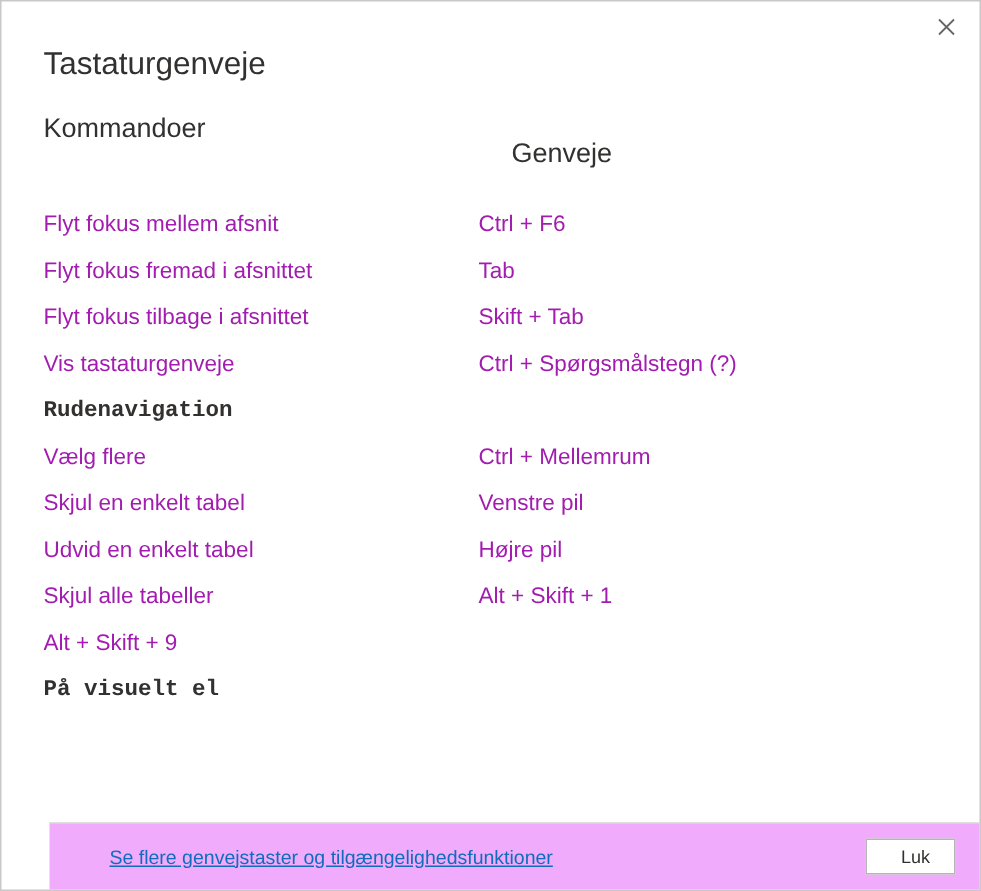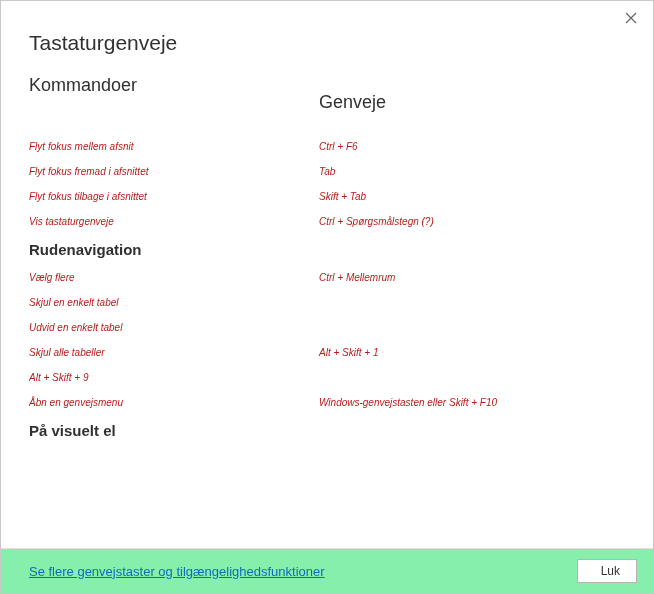--- a/index.html
+++ b/index.html
@@ -46,20 +46,21 @@
     }
     .dialog-title {
       font-size: 21px;
       font-weight: 400;
       color: #323130;
       margin-bottom: 20px;
     }
     .headers {
       display: flex;
       margin-bottom: 28px;
+      gap: 22px;
     }
     .col-left {
       width: 290px;
     }
     .col-right {
       flex: 1;
       margin-top: 17px;
     }
     .header-label {
       font-size: 18px;
@@ -82,42 +83,43 @@
       border-radius: 0;
     }
     .section-title {
       font-size: 15px;
       font-weight: 600;
       color: #323130;
       margin-bottom: 14px;
       margin-top: 6px;
     }
     .section + .section .section-title {
+      font-family: Liberation Mono, monospace;
     }
     .row {
       display: flex;
       margin-bottom: 14px;
-      font-size: 10px;
-      color: #b91c1c;
-      font-style: italic;
+      font-size: 15px;
+      color: #a21caf;
     }
     .row .cmd {
       width: 290px;
       padding-right: 12px;
     }
     .row .shortcut {
       flex: 1;
     }
     .footer {
       border-top: 1px solid #e1dfdd;
-      padding: 10px 16px 10px 28px;
+      padding: 10px 16px 10px 40px;
       display: flex;
       align-items: center;
       justify-content: space-between;
-      background: #86efac;
+      background: #f0abfc;
+      margin-left: 32px;
     }
     .footer-link {
       color: #0f6cbd;
       font-size: 13px;
       text-decoration: underline;
       cursor: pointer;
     }
     .close-button-footer {
       background: #fff;
       border: 1px solid #b5b5b5;
@@ -169,34 +171,32 @@
       </div>
 
       <div class="section">
         <div class="section-title">Rudenavigation</div>
         <div class="row">
           <div class="cmd">Vælg flere</div>
           <div class="shortcut">Ctrl + Mellemrum</div>
         </div>
         <div class="row">
           <div class="cmd">Skjul en enkelt tabel</div>
+          <div class="shortcut">Venstre pil</div>
         </div>
         <div class="row">
           <div class="cmd">Udvid en enkelt tabel</div>
+          <div class="shortcut">Højre pil</div>
         </div>
         <div class="row">
           <div class="cmd">Skjul alle tabeller</div>
           <div class="shortcut">Alt + Skift + 1</div>
         </div>
         <div class="row">
           <div class="shortcut">Alt + Skift + 9</div>
-        </div>
-        <div class="row">
-          <div class="cmd">Åbn en genvejsmenu</div>
-          <div class="shortcut">Windows-genvejstasten eller Skift + F10</div>
         </div>
       </div>
 
       <div class="section">
         <div class="section-title">På visuelt el</div>
       </div>
 
     </div>
   </div>
 

